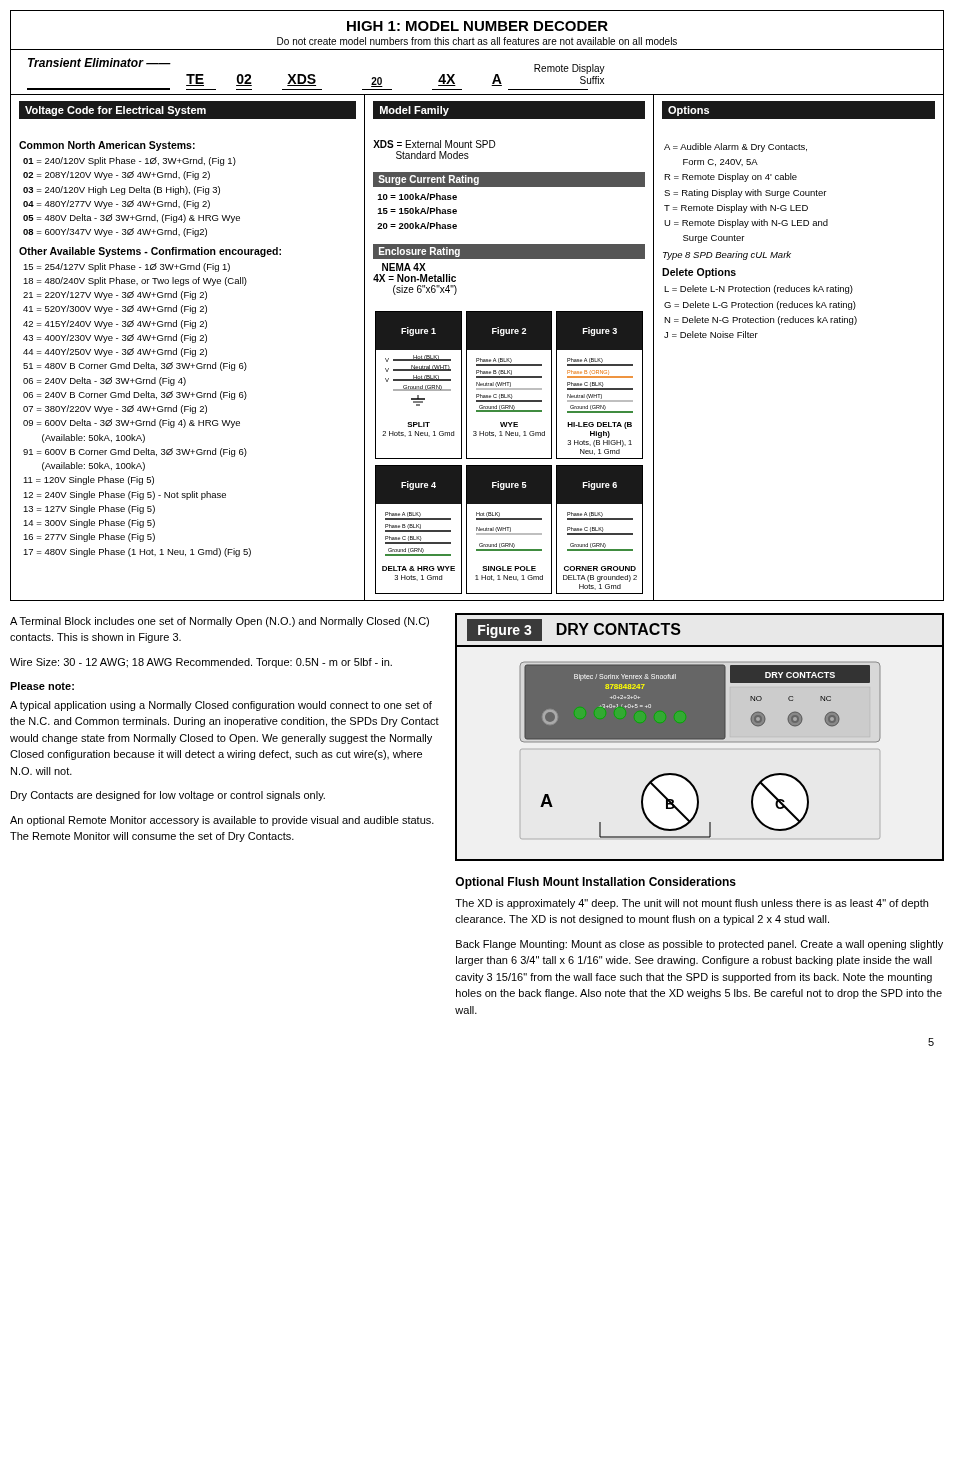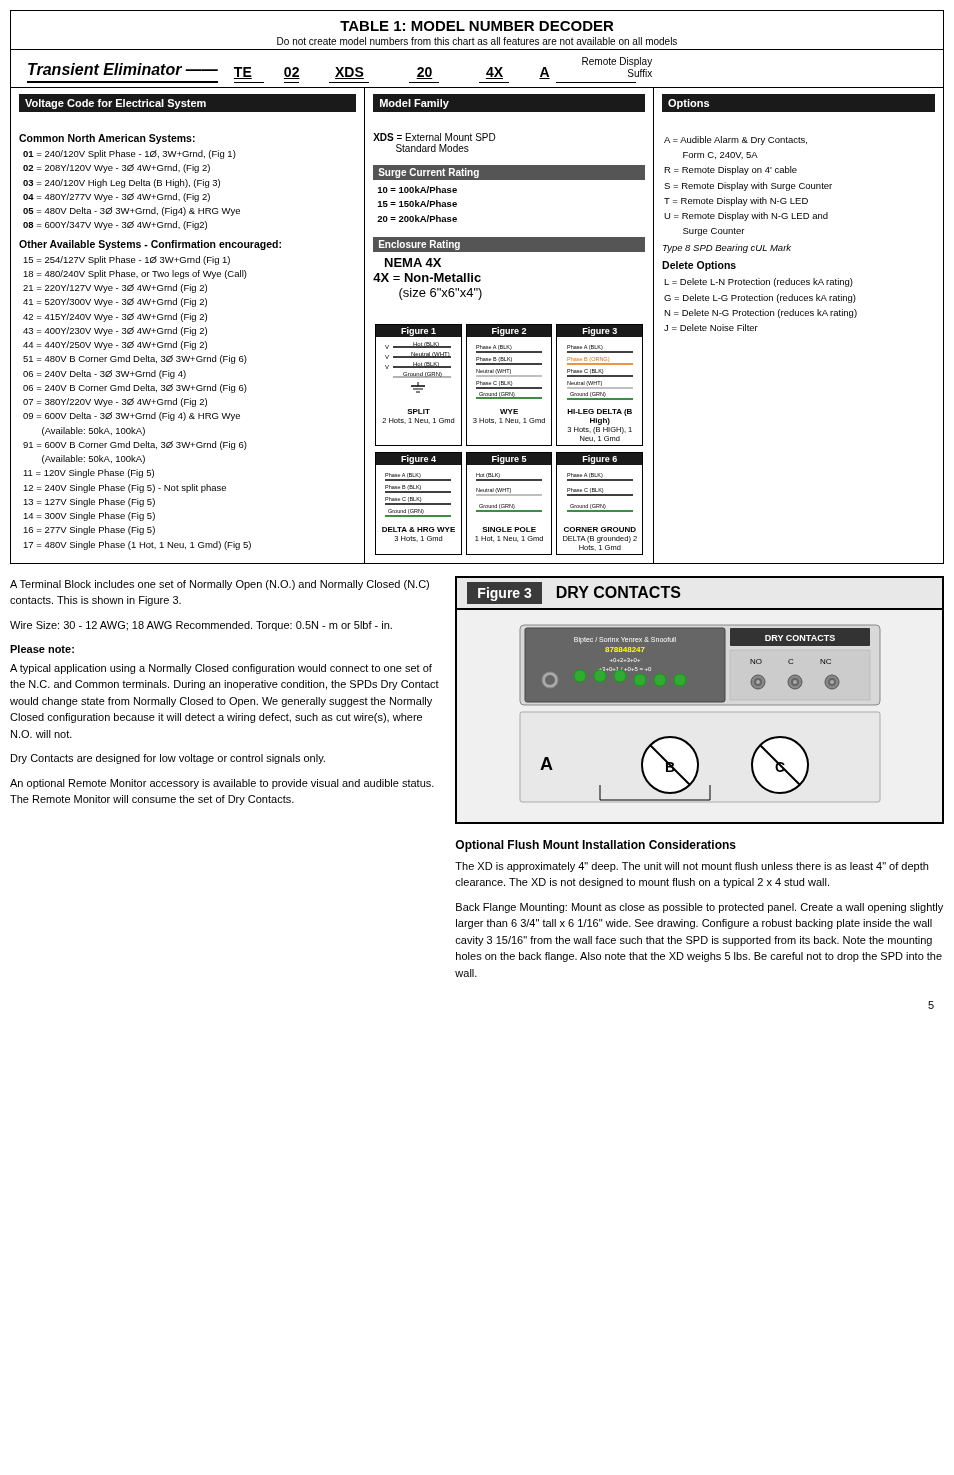--- a/index.html
+++ b/index.html
@@ -111,21 +111,21 @@
       font-size: 9px;
       text-align: center;
       flex: 1;
       margin: 0 2px;
     }
 
     .figure-title {
       font-weight: bold;
       background: #1a1a1a;
       color: #fff;
-      padding: 1px 3px;
+      padding: 14px 3px;
       margin: -2px -4px 3px;
       font-size: 9px;
     }
 
     .figure-caption {
       font-size: 8px;
       margin-top: 3px;
       text-align: center;
       font-weight: bold;
     }
@@ -230,42 +230,42 @@
     }
   </style>
 </head>
 <body>
 
 <div class="page">
 
   <div class="table1-container">
 
     <div class="table1-header">
-      <div class="table1-title">TABLE 1: MODEL NUMBER DECODER</div>
+      <div class="table1-title">HIGH 1: MODEL NUMBER DECODER</div>
       <div class="table1-subtitle">Do not create model numbers from this chart as all features are not available on all models</div>
     </div>
 
     <div style="display:flex; align-items:flex-end; padding: 6px 16px 4px; border-bottom: 1px solid #000; font-size: 11px;">
-      <div style="font-style:italic; font-weight:bold; font-size:16px; border-bottom: 2px solid #000; padding-bottom: 2px; margin-right: 6px;">
+      <div style="font-style:italic; font-weight:bold; font-size:12px; border-bottom: 2px solid #000; padding-bottom: 18px; margin-right: 6px;">
         <em>Transient Eliminator</em> ——
       </div>
       <div style="display:flex; flex-direction:column; align-items:flex-start; margin: 0 10px;">
         <span style="font-size:14px; font-weight:bold; text-decoration:underline;">TE</span>
         <div style="width:30px; border-bottom: 1.5px solid #000; margin-top:2px;"></div>
       </div>
       <div style="font-size:14px; font-weight:bold; margin: 0 10px; padding-bottom:0;">
         <div style="text-decoration:underline;">02</div>
         <div style="border-bottom:1.5px solid #000; margin-top:2px;"></div>
       </div>
       <div style="display:flex; flex-direction:column; align-items:center; margin: 0 20px;">
         <span style="font-size:14px; font-weight:bold; text-decoration:underline;">XDS</span>
         <div style="width:40px; border-bottom: 1.5px solid #000; margin-top:2px;"></div>
       </div>
       <div style="display:flex; flex-direction:column; align-items:center; margin: 0 20px;">
-        <span style="font-size:14px; font-weight:bold; text-decoration:underline;text-align:center;">20</span>
+        <span style="font-size:10px; font-weight:bold; text-decoration:underline;text-align:center;">20</span>
         <div style="width:30px; border-bottom: 1.5px solid #000; margin-top:2px;"></div>
       </div>
       <div style="display:flex; flex-direction:column; align-items:center; margin: 0 20px;">
         <span style="font-size:14px; font-weight:bold; text-decoration:underline;">4X</span>
         <div style="width:30px; border-bottom: 1.5px solid #000; margin-top:2px;"></div>
       </div>
       <div style="display:flex; flex-direction:column; align-items:center; margin: 0 10px;">
         <div style="display:flex; align-items:flex-end;">
           <span style="font-size:14px; font-weight:bold; text-decoration:underline;">A</span>
           <span style="font-size:10px; margin-left: 32px; line-height: 1.2; text-align:right;">Remote Display<br>Suffix</span>
@@ -320,21 +320,21 @@
         </div>
 
         <div class="sub-section-title">Surge Current Rating</div>
         <ul class="entry-list">
           <li><b>10  =  100kA/Phase</b></li>
           <li><b>15  =  150kA/Phase</b></li>
           <li><b>20  =  200kA/Phase</b></li>
         </ul>
 
         <div class="sub-section-title">Enclosure Rating</div>
-        <div style="font-size:13px; margin-bottom: 24px;">
+        <div style="font-size:10px; margin-bottom: 16px;">
           &nbsp;&nbsp;&nbsp;<b>NEMA 4X</b><br>
           <b>4X</b>  =  <b>Non-Metallic</b><br>
           &nbsp;&nbsp;&nbsp;&nbsp;&nbsp;&nbsp;&nbsp;(size 6"x6"x4")
         </div>
 
         <div class="figures-row">
 
           <div class="figure-box">
             <div class="figure-title">Figure 1</div>
             <svg width="70" height="62">
@@ -443,21 +443,21 @@
             <div class="figure-subcap">DELTA (B grounded) 2 Hots, 1 Gmd</div>
           </div>
         </div>
       </div>
 
       <div class="col-right">
         <div class="col-header">Options</div>
         <ul class="options-list">
           <li>A  =  Audible Alarm &amp; Dry Contacts,<br>&nbsp;&nbsp;&nbsp;&nbsp;&nbsp;&nbsp;&nbsp;Form C, 240V, 5A</li>
           <li>R  =  Remote Display on 4' cable</li>
-          <li>S  =  Remote Display with Surge Counter</li>
+          <li>S  =  Rating Display with Surge Counter</li>
           <li>T  =  Remote Display with N-G LED</li>
           <li>U  =  Remote Display with N-G LED and<br>&nbsp;&nbsp;&nbsp;&nbsp;&nbsp;&nbsp;&nbsp;Surge Counter</li>
         </ul>
         <div style="font-size:9.5px; margin: 4px 0 6px; font-style:italic;">Type 8 SPD Bearing cUL Mark</div>
         <div class="section-title">Delete Options</div>
         <ul class="options-list">
           <li>L  =  Delete L-N Protection (reduces kA rating)</li>
           <li>G  =  Delete L-G Protection (reduces kA rating)</li>
           <li>N  =  Delete N-G Protection (reduces kA rating)</li>
           <li>J  =  Delete Noise Filter</li>

